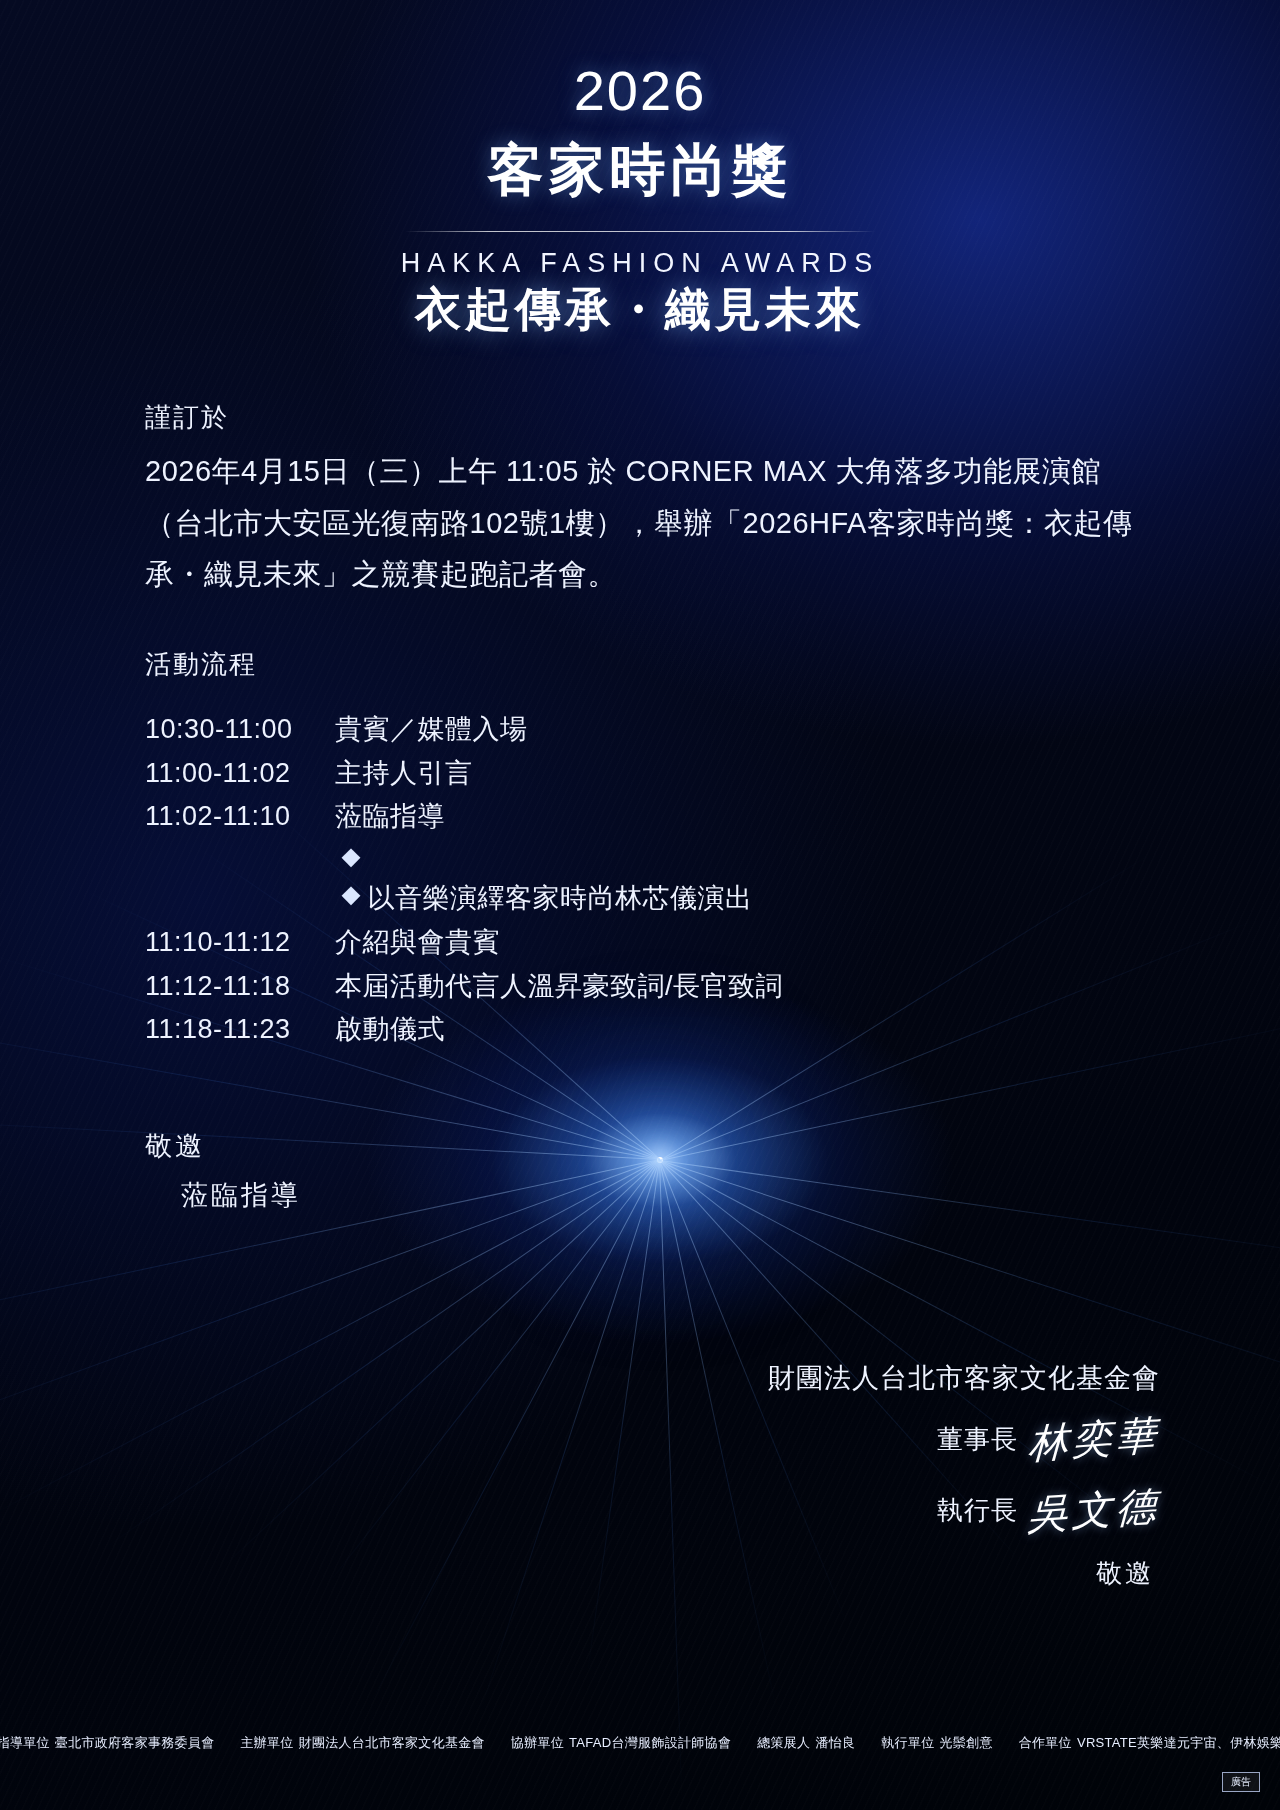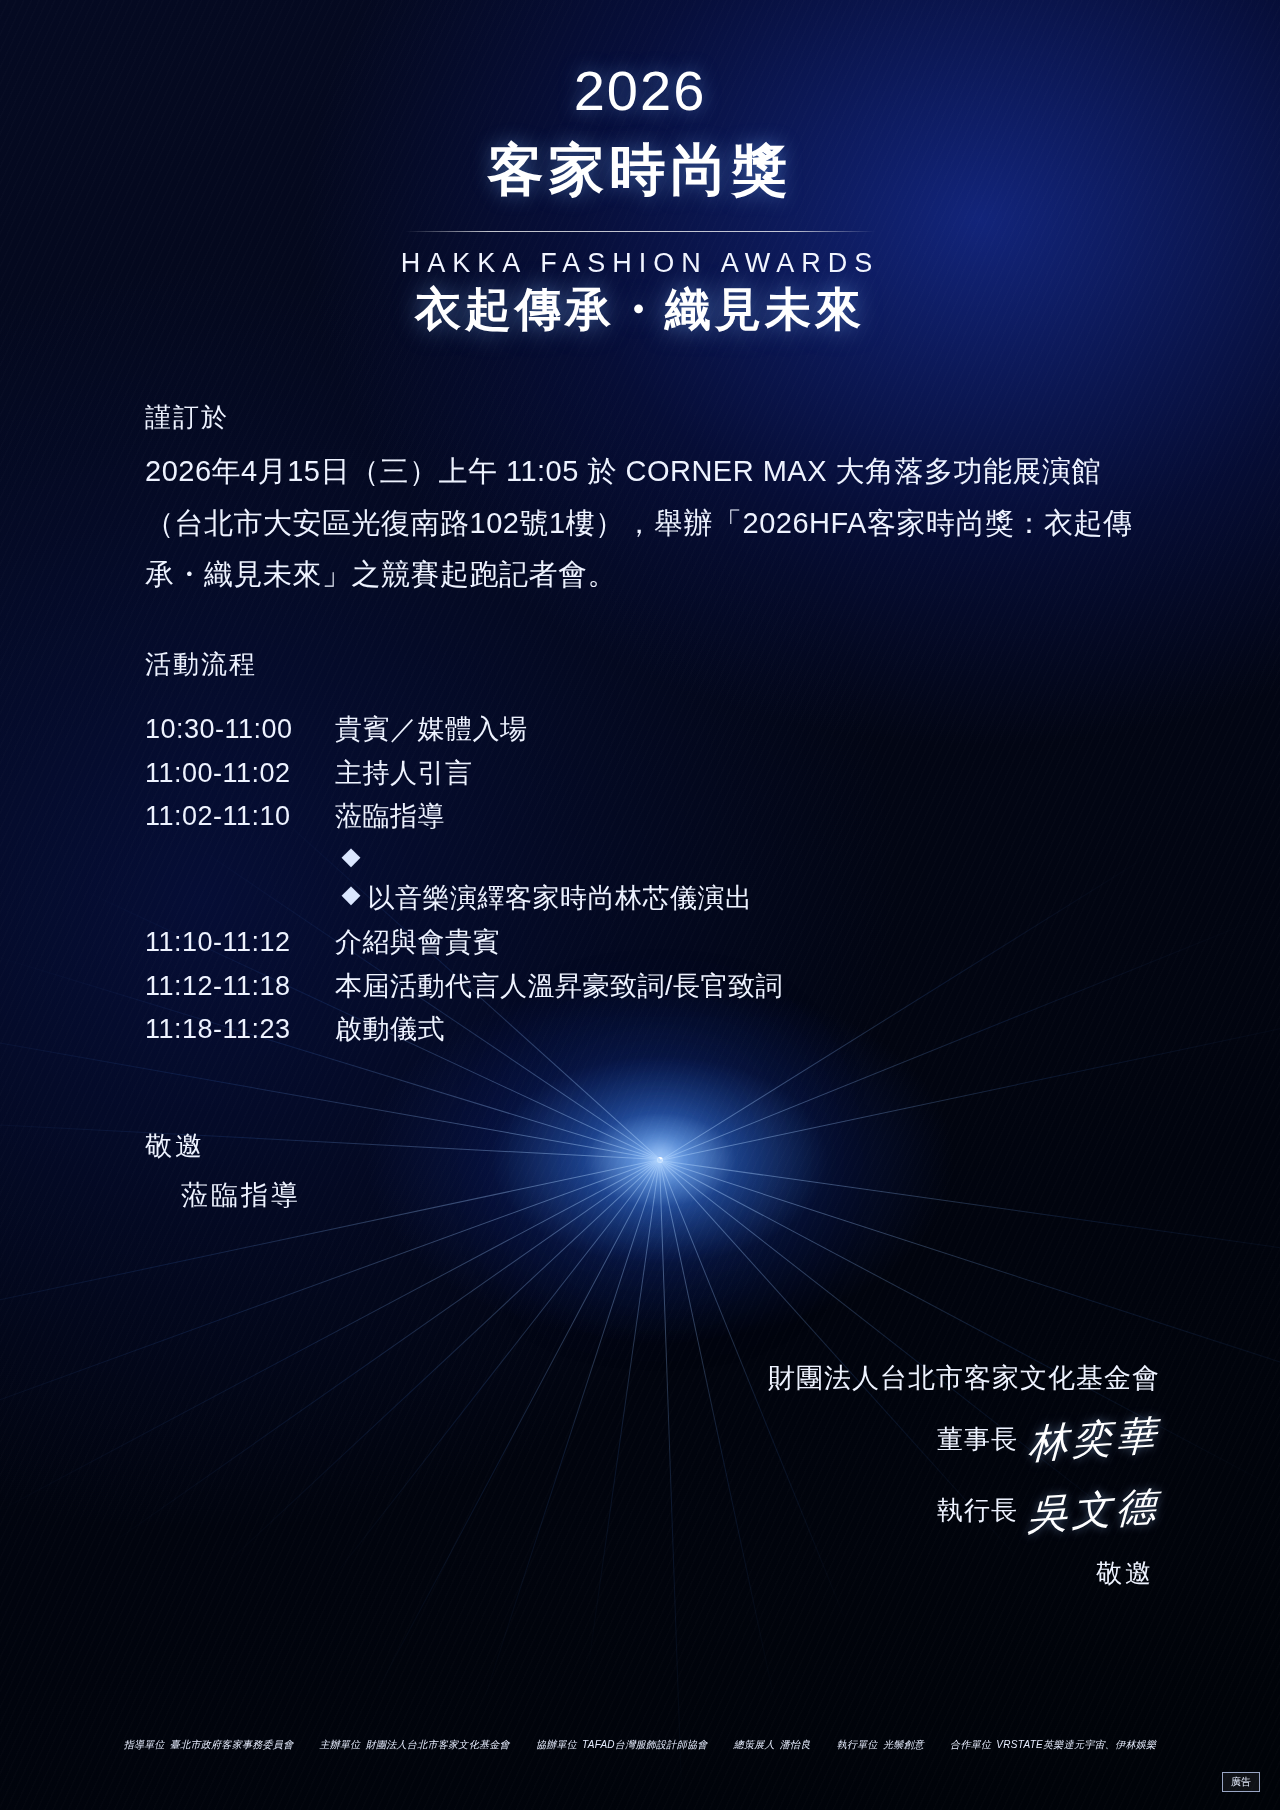--- a/index.html
+++ b/index.html
@@ -220,24 +220,23 @@
   .footer {
     position: absolute;
     left: 0;
     right: 0;
     bottom: 58px;
     display: flex;
     justify-content: center;
     flex-wrap: nowrap;
     gap: 26px;
     color: #e7eeff;
-    font-size: 10px;
+    font-size: 13px;
     letter-spacing: 0.3px;
     padding: 0 30px;
-    font-style: italic;
   }
   .footer-item {
     white-space: nowrap;
   }
   .footer-item .f-label {
     margin-right: 5px;
   }
   .ad-badge {
     position: absolute;
     right: 20px;

